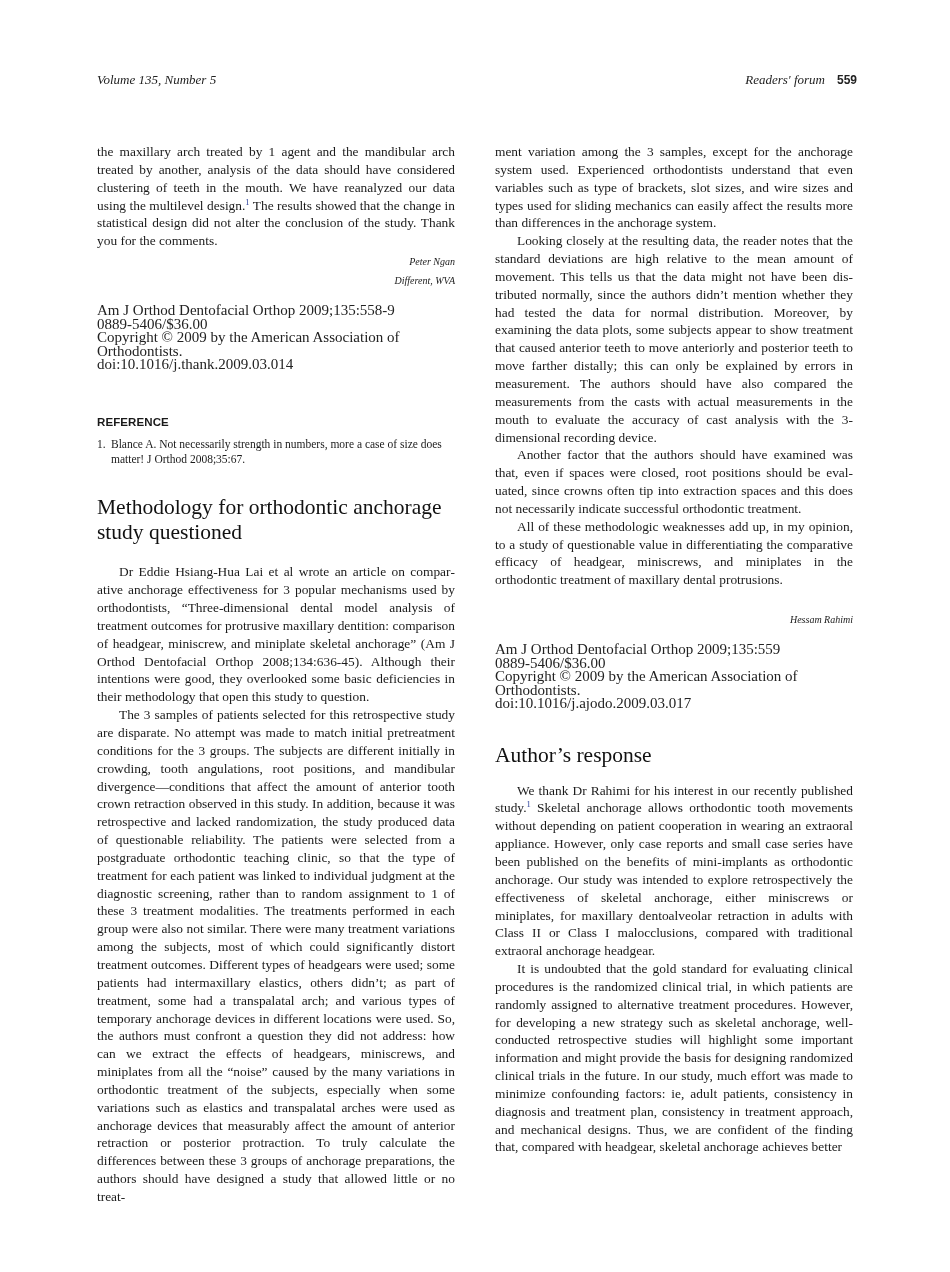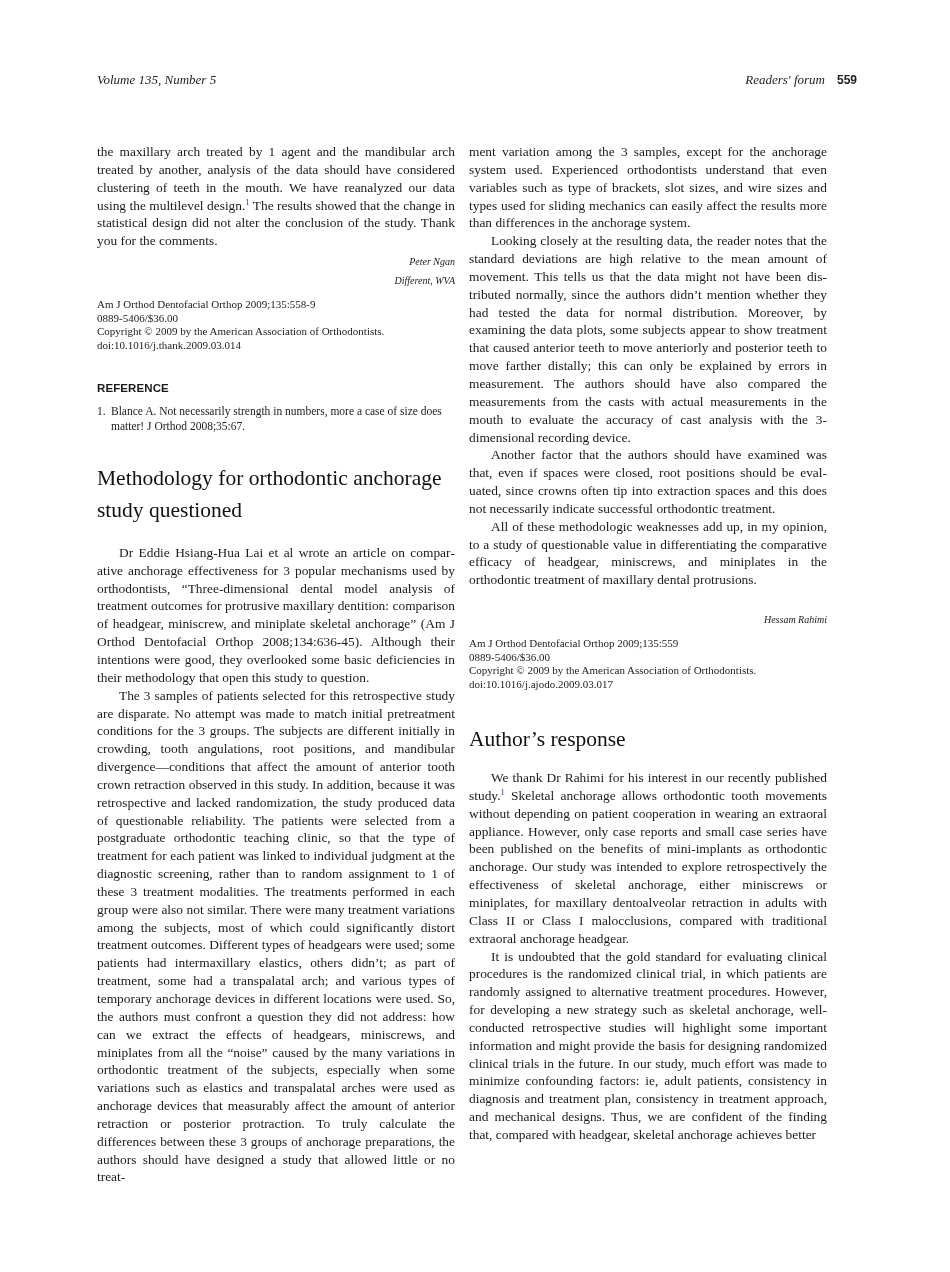--- a/index.html
+++ b/index.html
@@ -4,34 +4,34 @@
 <style>
   html, body { margin: 0; padding: 0; background: #ffffff; }
   body { width: 950px; height: 1272px; position: relative; overflow: hidden; color: #1a1a1a; }
 
   .running-head { position: absolute; left: 97px; top: 71px; width: 760px; font-family: "Liberation Serif", serif; font-style: italic; font-size: 13px; line-height: 17px; color: #222; }
   .running-head .right { position: absolute; right: 0; top: 0; font-style: italic; }
   .running-head .page-num { font-family: "Liberation Sans", sans-serif; font-style: normal; font-weight: bold; font-size: 12px; margin-left: 12px; }
 
   .col { position: absolute; top: 143px; width: 358px; font-family: "Liberation Serif", serif; font-size: 13.4px; line-height: 17.85px; }
   .col-left { left: 97px; }
-  .col-right { left: 469px; }
+  .col-right { left: 495px; }
   .col p { margin: 0; text-align: justify; hyphens: manual; }
   .col p.indent { text-indent: 22px; }
 
   .sup { font-size: 8.5px; vertical-align: 5px; color: #2a3f9a; line-height: 0; }
 
   .sig { text-align: right; font-style: italic; font-size: 10px; line-height: 19px; }
-  .meta { font-size: 11px; line-height: 13.5px; color: #222; margin-top: 8px; }
+  .meta { font-size: 15px; line-height: 13.5px; color: #222; margin-top: 14px; }
 
-  .ref-heading { font-family: "Liberation Sans", sans-serif; font-weight: bold; font-size: 11.5px; margin-top: 28px; letter-spacing: 0.1px; }
+  .ref-heading { font-family: "Liberation Sans", sans-serif; font-weight: bold; font-size: 11.5px; margin-top: 42px; letter-spacing: 0.1px; }
   .ref-item { display: flex; font-size: 11.5px; line-height: 15px; margin-top: 6px; text-align: left; }
   .ref-item .num { width: 14px; flex: none; }
 
-  .article-title { font-family: "Liberation Serif", serif; font-size: 21.5px; line-height: 32px; margin: 28px 0 18px 0; color: #111; font-weight: normal; }
+  .article-title { font-family: "Liberation Serif", serif; font-size: 21.5px; line-height: 25px; margin: 28px 0 18px 0; color: #111; font-weight: normal; }
 
   .author-response-title { margin-top: 32px; margin-bottom: 14px; }
 </style>
 </head>
 <body>
 
 <div class="running-head">
   <div>Volume 135, Number 5</div>
   <div class="right">
     <span>Readers' forum</span><span class="page-num">559</span>

